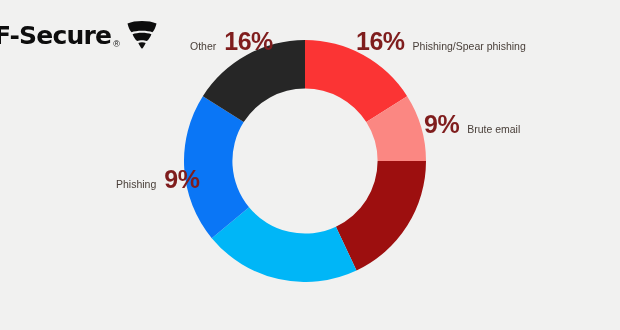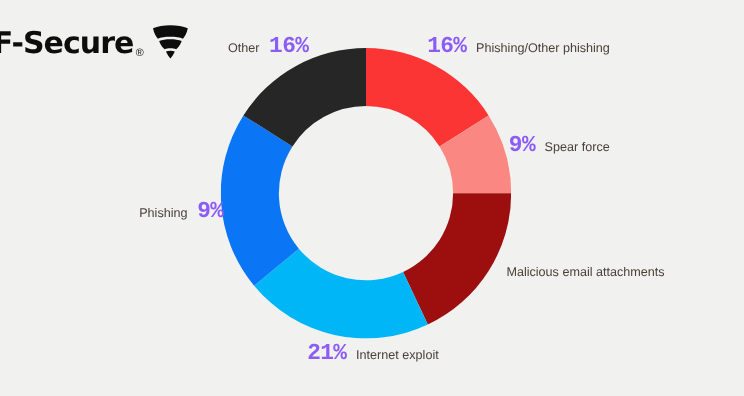--- a/index.html
+++ b/index.html
@@ -65,25 +65,25 @@
   #donut-svg { display: block; }
 
   
   .callout {
     position: absolute;
     display: flex;
     align-items: baseline;
     white-space: nowrap;
   }
   .callout .pct {
-    font-family: Liberation Mono, monospace;
-    font-size: 19px;
+    font-family: Liberation Sans, sans-serif;
+    font-size: 25px;
     font-weight: 700;
     letter-spacing: -0.5px;
-    color: #8b5cf6;
+    color: #7f1d1d;
     line-height: 1;
   }
   .callout .cat {
     font-family: "Liberation Sans", sans-serif;
     font-size: 10.5px;
     font-weight: 400;
     color: #4a403a;
     line-height: 1;
   }
   .callout.pct-first .cat { margin-left: 8px; }
@@ -121,36 +121,31 @@
           <path d="M 242.000 121.000 A 121 121 0 0 1 172.519 230.484 L 151.912 186.690 A 72.6 72.6 0 0 0 193.600 121.000 Z" fill="#9d0f0f"></path>
           <path d="M 172.519 230.484 A 121 121 0 0 1 27.768 198.128 L 65.061 167.277 A 72.6 72.6 0 0 0 151.912 186.690 Z" fill="#00b6f7"></path>
           <path d="M 27.768 198.128 A 121 121 0 0 1 18.836 56.165 L 59.702 82.099 A 72.6 72.6 0 0 0 65.061 167.277 Z" fill="#0a76f6"></path>
           <path d="M 18.836 56.165 A 121 121 0 0 1 121.000 0.000 L 121.000 48.400 A 72.6 72.6 0 0 0 59.702 82.099 Z" fill="#262626"></path>
         </g>
     </svg>
   </div>
 
   <div class="callout pct-first" id="callout-phishing">
     <span class="pct">16%</span>
-    <span class="cat">Phishing/Other phishing</span>
+    <span class="cat">Phishing/Spear phishing</span>
   </div>
 
   <div class="callout pct-first" id="callout-brute">
     <span class="pct">9%</span>
-    <span class="cat">Spear force</span>
+    <span class="cat">Brute email</span>
   </div>
 
   <div class="callout pct-first" id="callout-malicious">
-    <span class="cat">Malicious email attachments</span>
   </div>
 
-  <div class="callout pct-first" id="callout-internet">
-    <span class="pct">21%</span>
-    <span class="cat">Internet exploit</span>
-  </div>
 
   <div class="callout cat-first" id="callout-insider">
     <span class="cat">Phishing</span>
     <span class="pct">9%</span>
   </div>
 
   <div class="callout cat-first" id="callout-other">
     <span class="cat">Other</span>
     <span class="pct">16%</span>
   </div>

